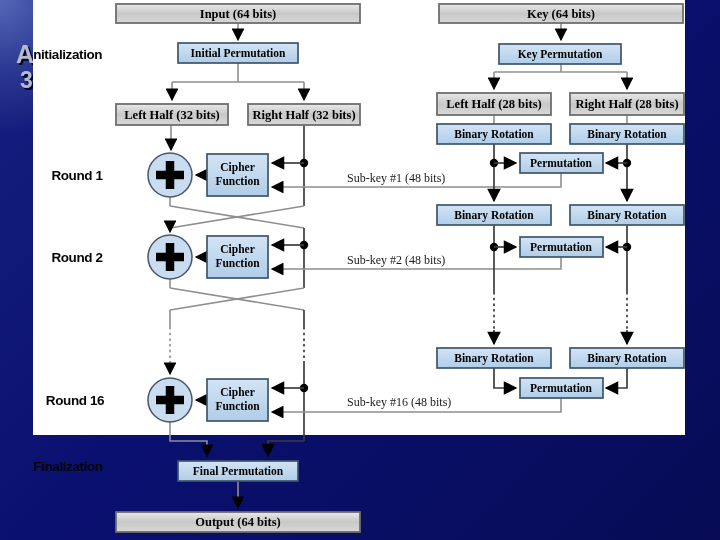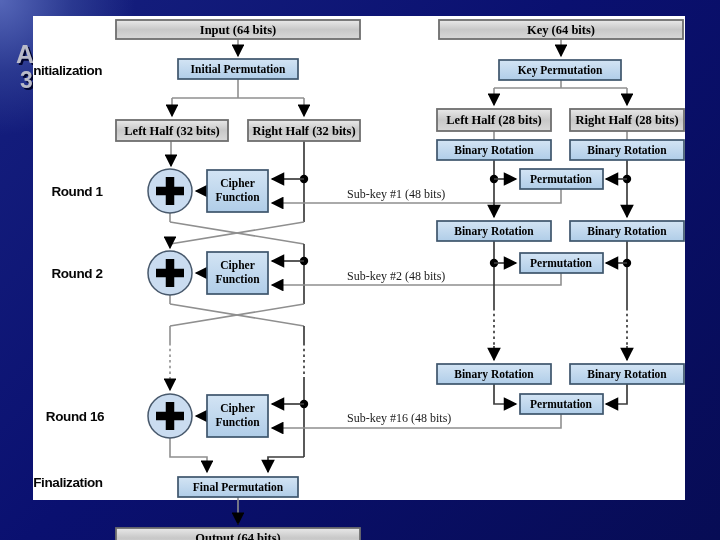--- a/index.html
+++ b/index.html
@@ -12,21 +12,21 @@
   }
   .bg-letter {
     position:absolute; color:#b9bac8; font-weight:bold;
     font-family:"Liberation Sans", sans-serif;
     text-shadow:2px 2px 0 #00042e;
     line-height:1;
   }
   .bg-letter.l1 { left:16px; top:42px; font-size:25px; }
   .bg-letter.l2 { left:20px; top:69px; font-size:23px; }
   .panel {
-    position:absolute; left:33px; top:16px; width:652px; height:484px;
+    position:absolute; left:33px; top:0; width:652px; height:435px;
     background:#ffffff;
   }
   svg { display:block; }
   .ln   { stroke:#8f8f8f; stroke-width:1.6; fill:none; }
   .lnd  { stroke:#3d3d3d; stroke-width:1.7; fill:none; }
   .dotted { stroke-dasharray:2.5,3.2; }
   .gbar { fill:url(#grayGrad); stroke:#6e6e6e; stroke-width:1.8; }
   .bbox { fill:url(#blueGrad); stroke:#3e556c; stroke-width:1.7; }
   .xorc { fill:#cadcf0; stroke:#48596c; stroke-width:1.5; }
   .plus { stroke:#000; stroke-width:8.5; fill:none; }

